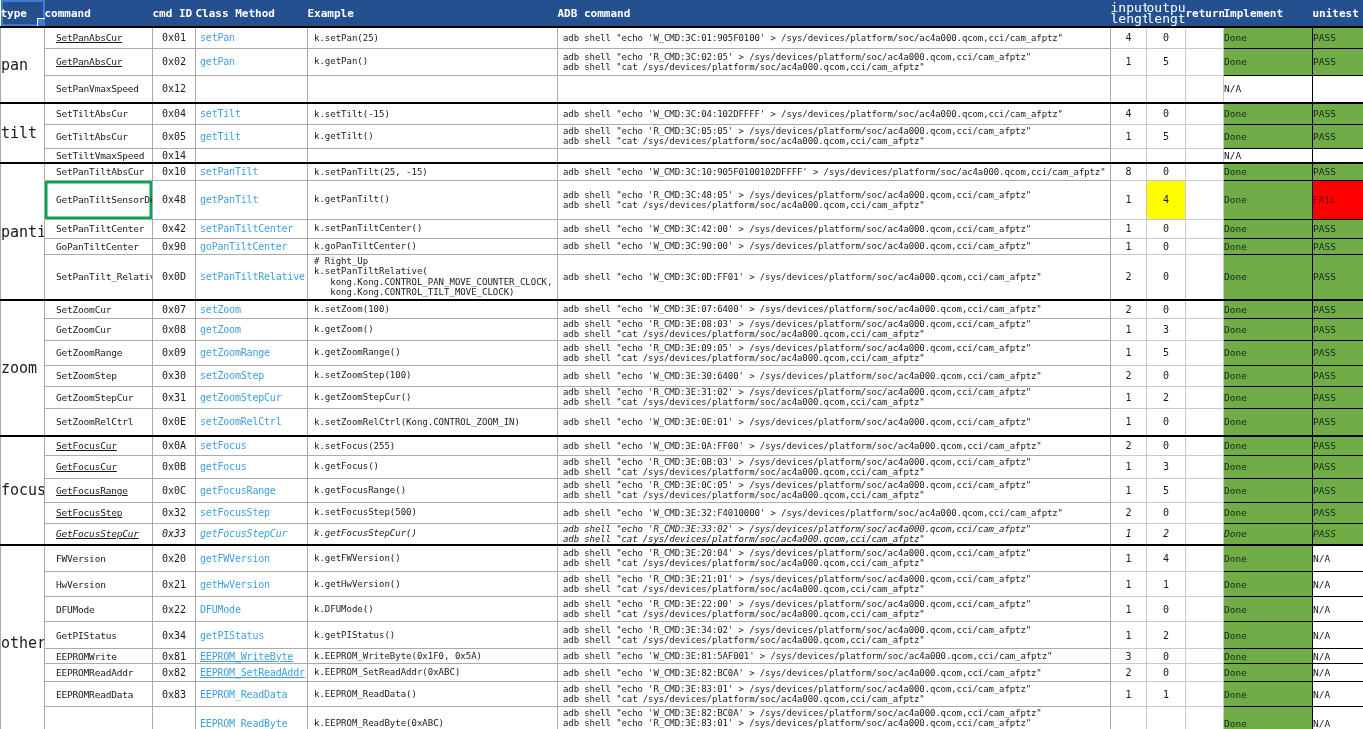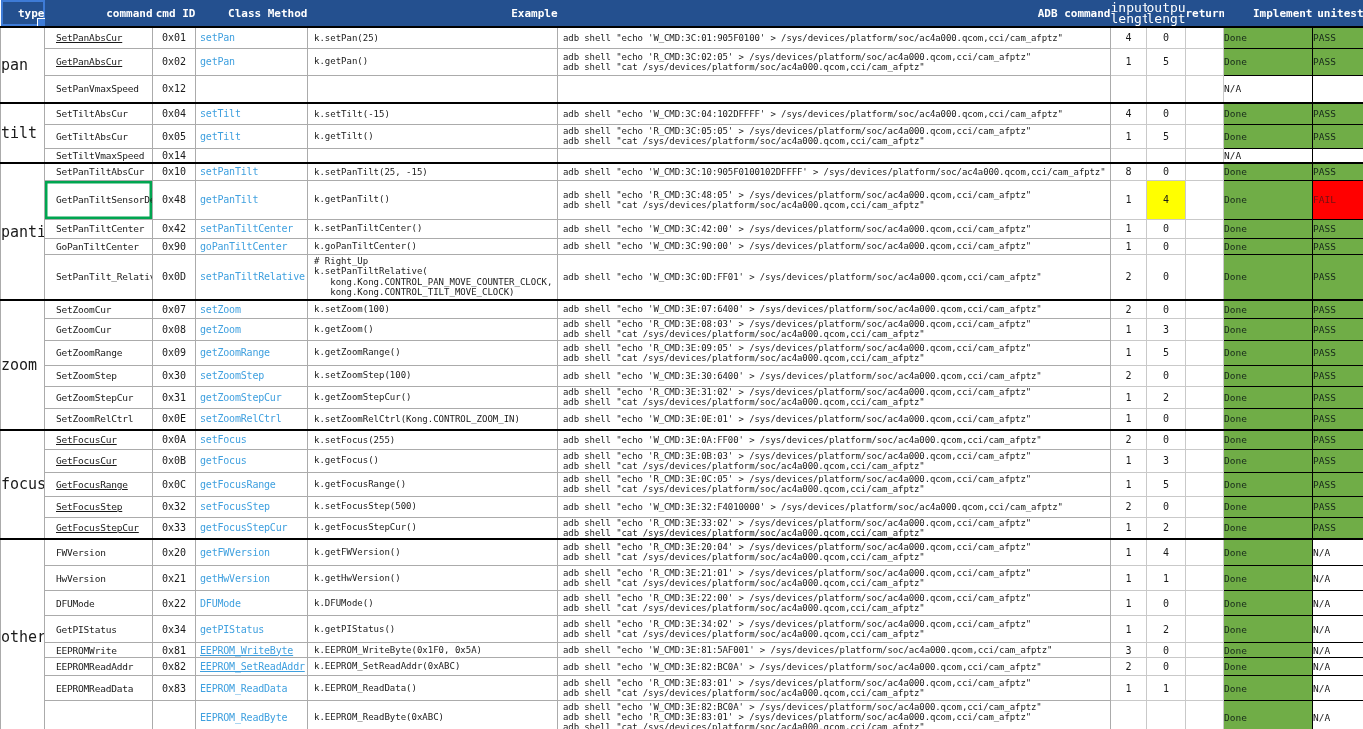--- a/index.html
+++ b/index.html
@@ -4,21 +4,21 @@
 <style>
   html,body{margin:0;padding:0;background:#fff;}
   #sheet{
     width:1363px;height:729px;overflow:hidden;background:#fff;position:relative;
     font-family:"DejaVu Sans Mono",monospace;color:#1a1a1a;
   }
   table{border-collapse:collapse;table-layout:fixed;width:1363px;}
   td,th{box-sizing:border-box;overflow:hidden;padding:0;vertical-align:middle;}
 
   
-  th{background:#24508F;color:#fff;font-weight:600;font-size:11px;text-align:right;
+  th{background:#24508F;color:#fff;font-weight:600;font-size:11px;text-align:left;
      white-space:normal;border:0;border-bottom:1px solid #000;position:relative;}
   th.small{font-size:13px;line-height:11px;font-weight:500;}
   th.active{box-shadow:inset 0 0 0 2px #3E7BD6;}
   th .handle{position:absolute;right:-1px;bottom:-1px;width:7px;height:7px;
      background:#3E7BD6;border:1px solid #fff;}
 
   
   td{border:1px solid #ABABAB;font-size:10px;background:#fff;}
   td.type{ text-align:left;font-size:15px;}
   td.command{font-size:9.5px;letter-spacing:-0.2px;padding-left:11px;white-space:nowrap;}
@@ -328,21 +328,21 @@
           <td class="adb">
             <div>adb shell "echo 'R_CMD:3E:31:02' &gt; /sys/devices/platform/soc/ac4a000.qcom,cci/cam_afptz"</div>
             <div>adb shell "cat /sys/devices/platform/soc/ac4a000.qcom,cci/cam_afptz"</div>
           </td>
           <td class="num">1</td>
           <td class="num">2</td>
           <td class="ret"></td>
           <td class="impl green">Done</td>
           <td class="unit green">PASS</td>
         </tr>
-        <tr style="height: 22px; margin-top: 6px;">
+        <tr style="height: 28px; margin-top: 6px;">
           <td class="command">SetZoomRelCtrl</td>
           <td class="cmdid">0x0E</td>
           <td class="method">setZoomRelCtrl</td>
           <td class="example">
             <div>k.setZoomRelCtrl(Kong.CONTROL_ZOOM_IN)</div>
           </td>
           <td class="adb">
             <div>adb shell "echo 'W_CMD:3E:0E:01' &gt; /sys/devices/platform/soc/ac4a000.qcom,cci/cam_afptz"</div>
           </td>
           <td class="num">1</td>
@@ -411,21 +411,21 @@
           </td>
           <td class="adb">
             <div>adb shell "echo 'W_CMD:3E:32:F4010000' &gt; /sys/devices/platform/soc/ac4a000.qcom,cci/cam_afptz"</div>
           </td>
           <td class="num">2</td>
           <td class="num">0</td>
           <td class="ret"></td>
           <td class="impl green">Done</td>
           <td class="unit green">PASS</td>
         </tr>
-        <tr style="height: 20px;">
+        <tr style="height: 20px; font-style: italic;">
           <td class="command u">GetFocusStepCur</td>
           <td class="cmdid">0x33</td>
           <td class="method">getFocusStepCur</td>
           <td class="example">
             <div>k.getFocusStepCur()</div>
           </td>
           <td class="adb">
             <div>adb shell "echo 'R_CMD:3E:33:02' &gt; /sys/devices/platform/soc/ac4a000.qcom,cci/cam_afptz"</div>
             <div>adb shell "cat /sys/devices/platform/soc/ac4a000.qcom,cci/cam_afptz"</div>
           </td>

